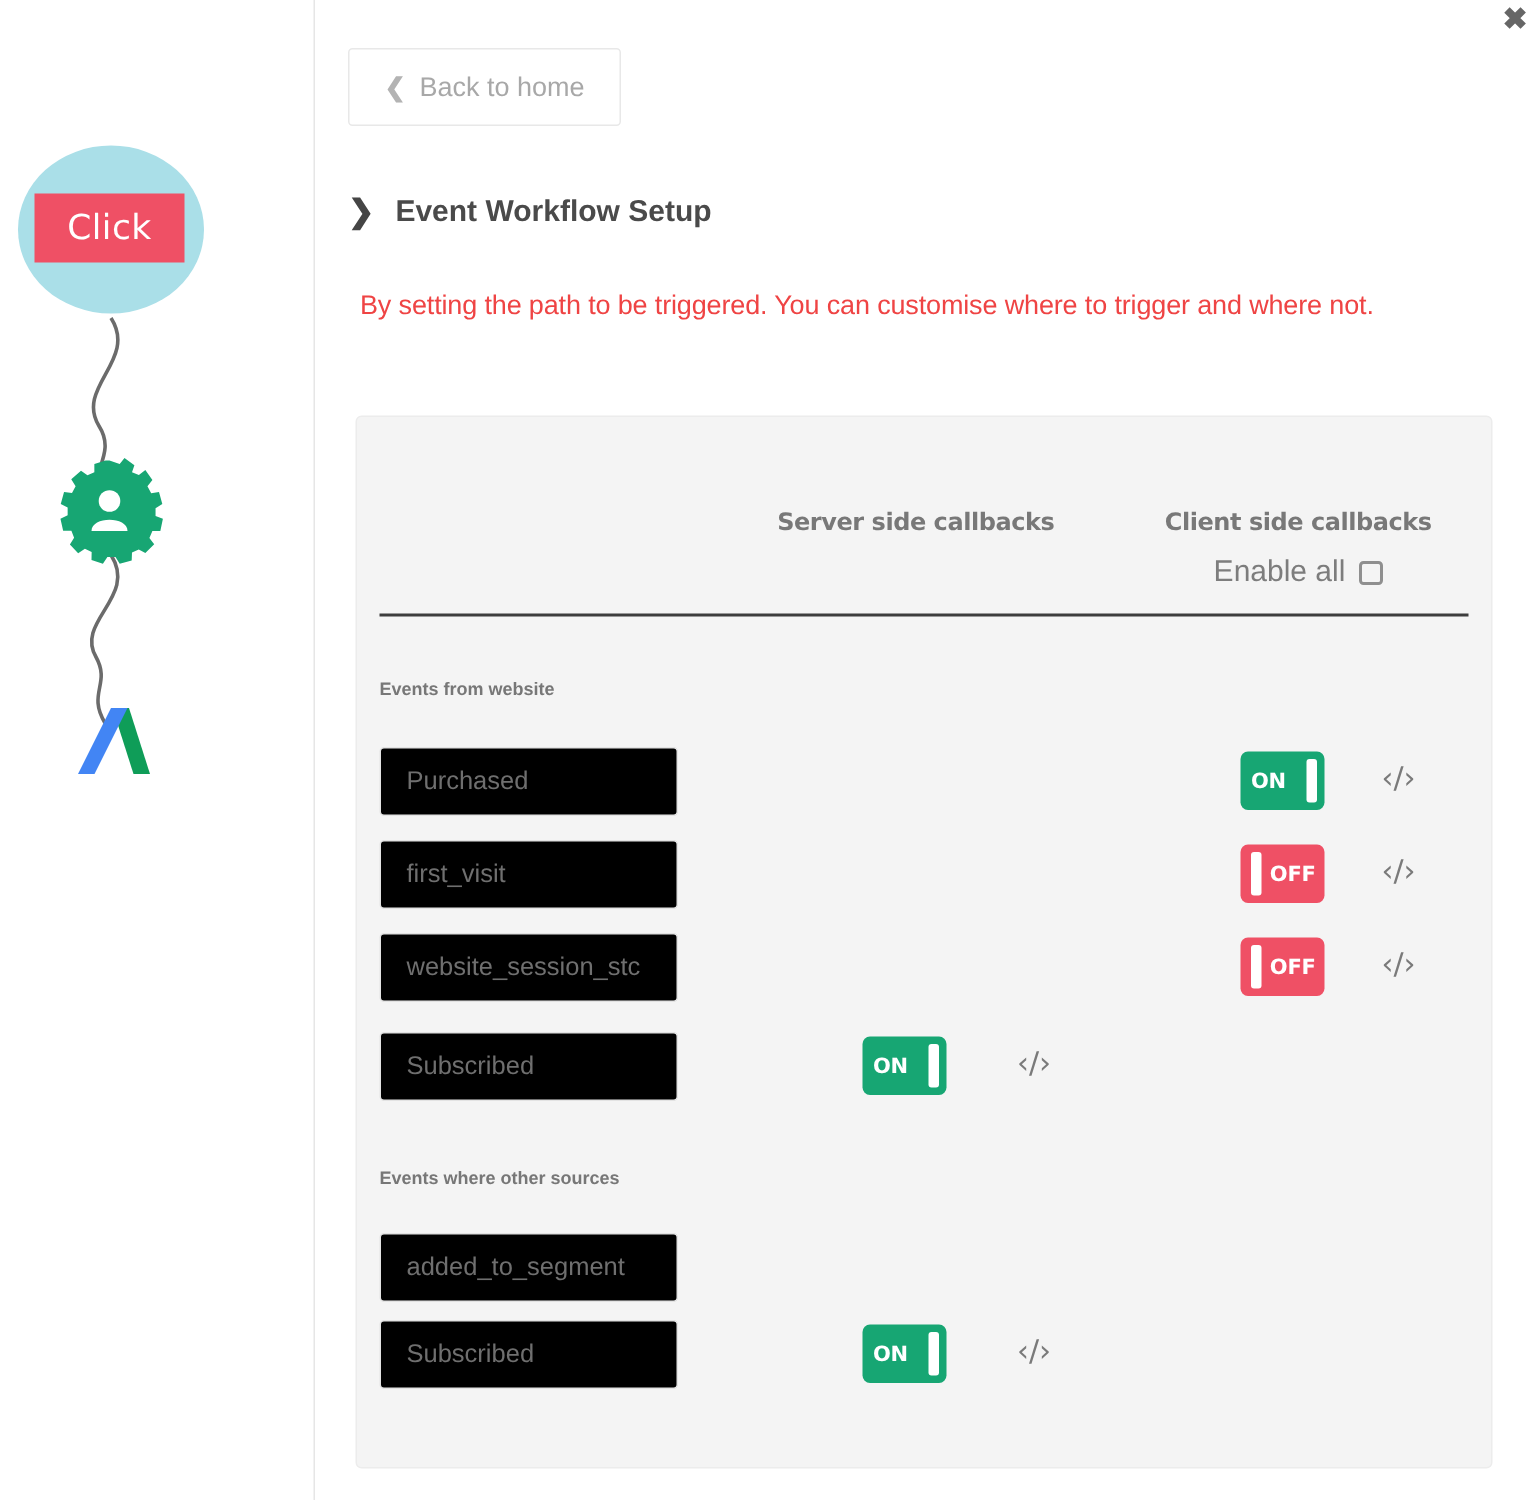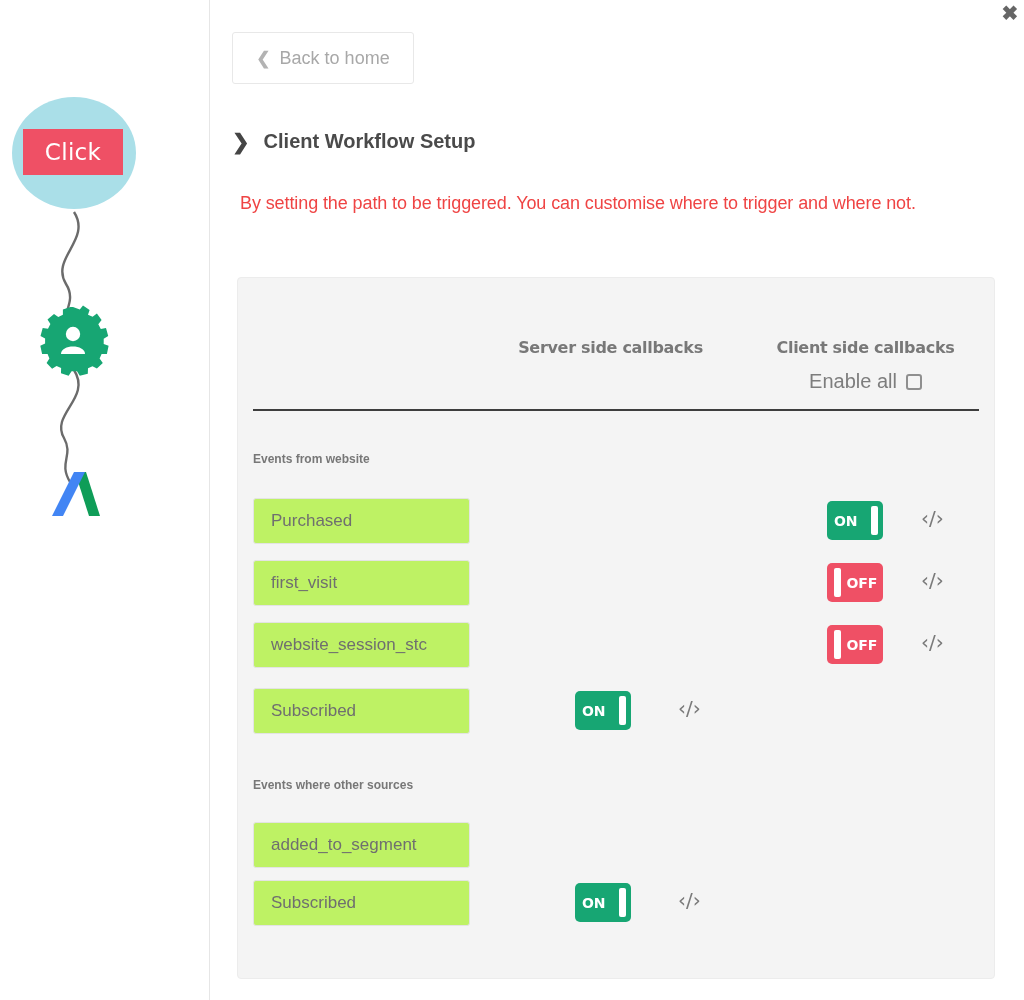--- a/index.html
+++ b/index.html
@@ -102,22 +102,22 @@
   .group-label {
     position: absolute; left: 15px;
     color: #777; font-size: 12px; font-weight: bold;
     font-family: Liberation Sans, sans-serif;
   }
 
   .row { position: absolute; left: 0; width: 758px; height: 46px; }
 
   .evt-box {
     position: absolute; left: 15px; top: 0;
-    width: 217px; height: 46px;
-    background: #bef264; border: 1px solid #e3e3e3; border-radius: 3px;
+    width: 199px; height: 46px;
+    background: #000000; border: 1px solid #e3e3e3; border-radius: 3px;
     display: flex; align-items: center; padding-left: 17px;
     color: #6f6f6f; font-size: 17px;
     overflow: hidden; white-space: nowrap;
   }
 
   .toggle {
     position: absolute; top: 3px;
     width: 56px; height: 39px; border-radius: 5px;
     display: flex; align-items: center;
     cursor: pointer; user-select: none;
@@ -179,21 +179,21 @@
 
   <div class="main">
 
     <div class="back-btn">
       <span class="chev">❮</span>
       <span>Back to home</span>
     </div>
 
     <div class="section-title">
       <span class="arrow">❯</span>
-      <span>Client Workflow Setup</span>
+      <span>Event Workflow Setup</span>
     </div>
 
     <div class="desc">By setting the path to be triggered. You can customise where to trigger and where not.</div>
 
     <div class="card">
 
       <div class="col-head server">Server side callbacks</div>
       <div class="col-head client">Client side callbacks</div>
 
       <div class="enable-all">

